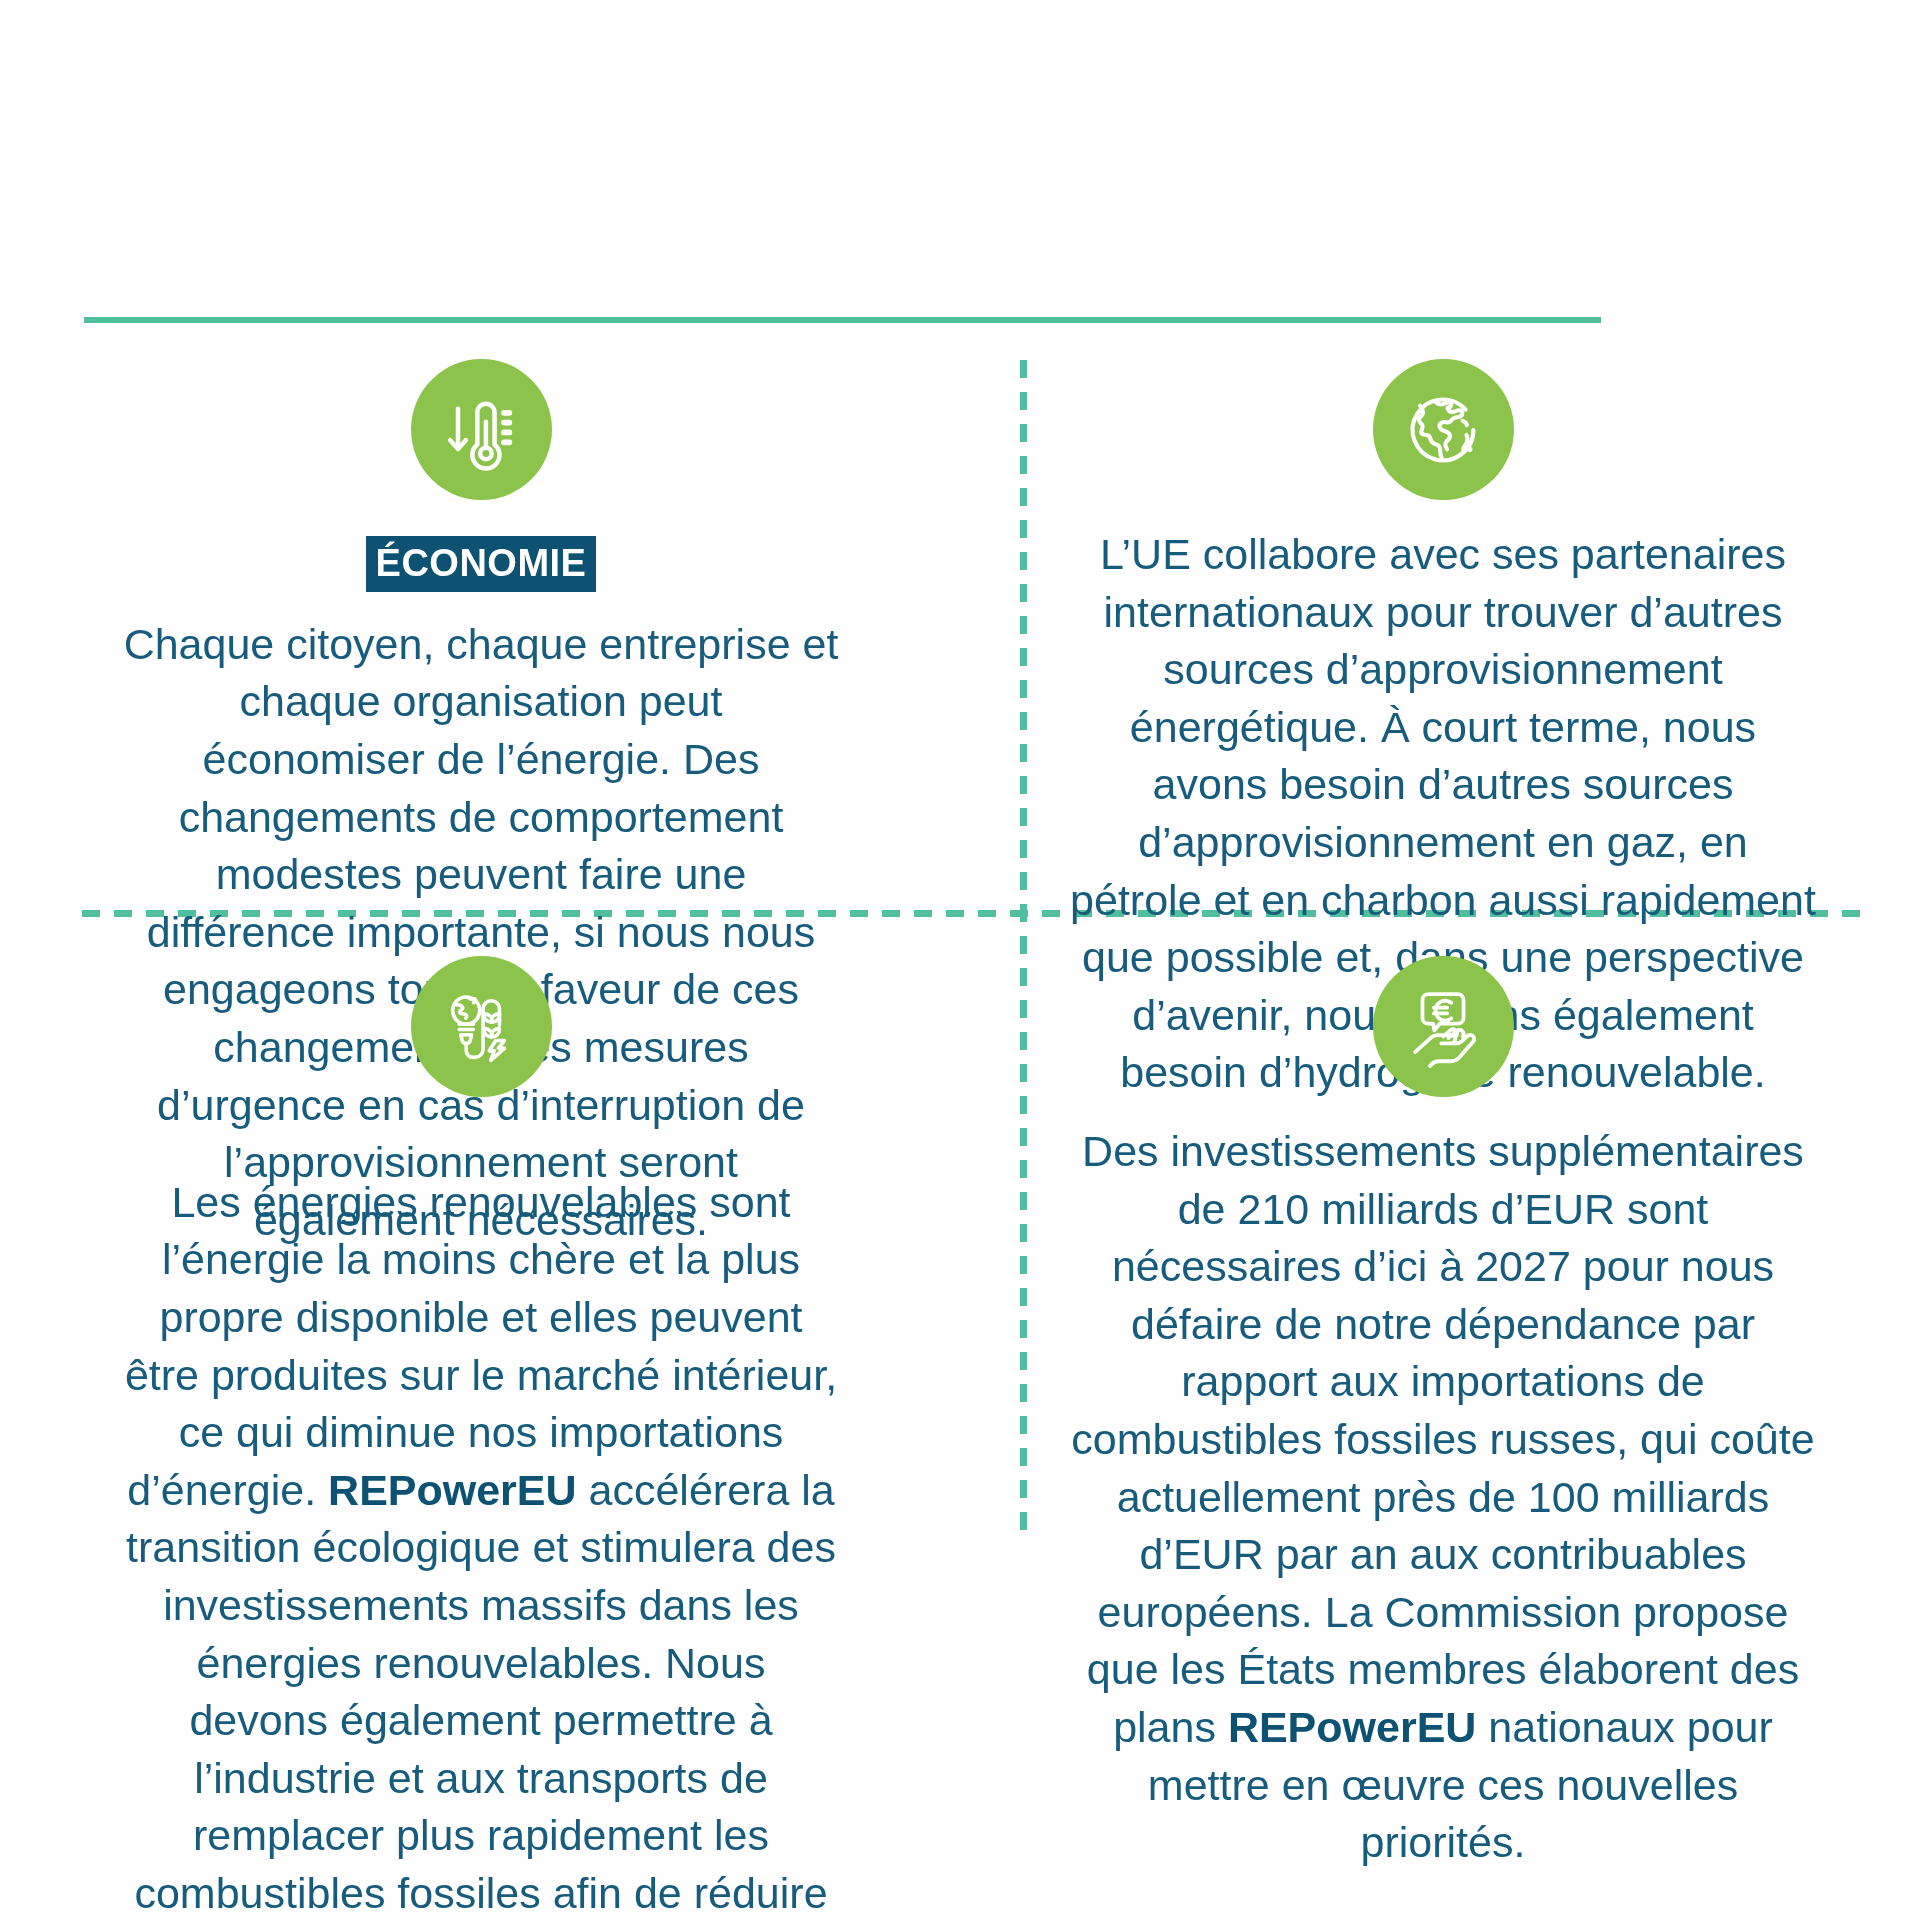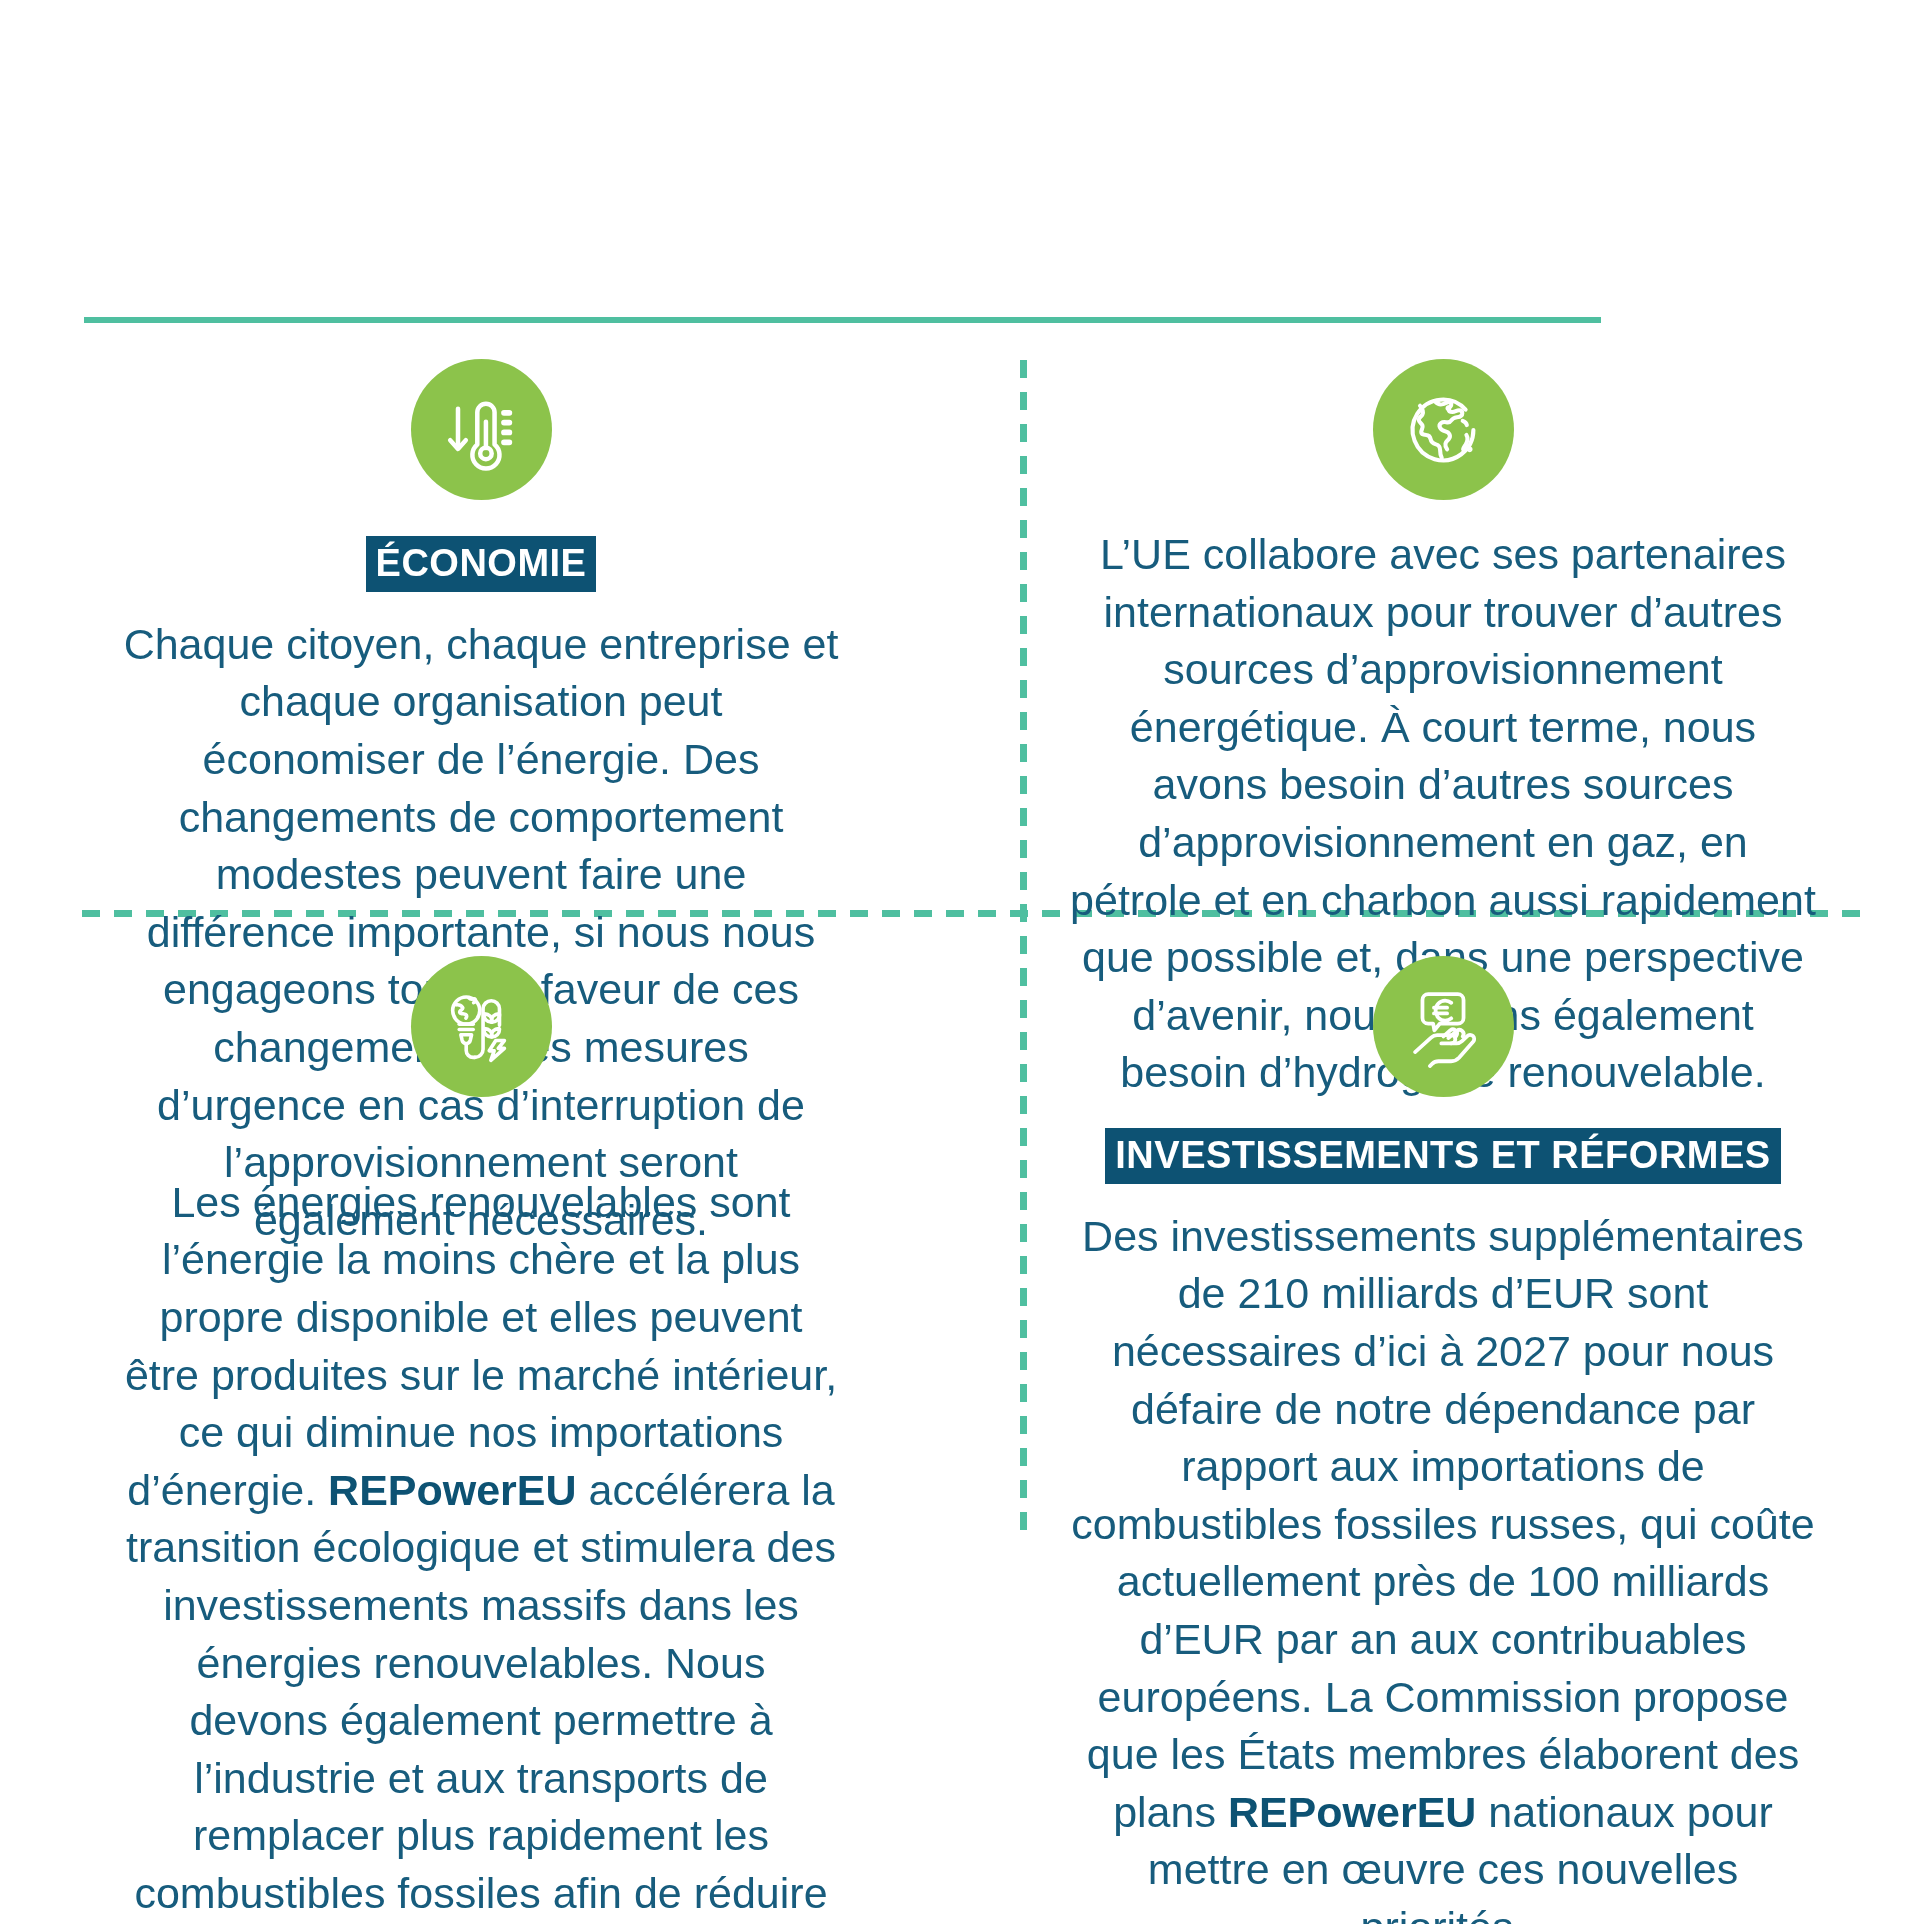--- a/index.html
+++ b/index.html
@@ -197,21 +197,18 @@
         <svg width="92" height="92" viewBox="0 0 112 112" fill="none" stroke="#ffffff" stroke-width="4.6" stroke-linecap="round" stroke-linejoin="round">
           <path d="M38 16h36a7 7 0 0 1 7 7v22a7 7 0 0 1-7 7H52l-6.5 8-1.5-8h-6a7 7 0 0 1-7-7V23a7 7 0 0 1 7-7z"></path>
           <path d="M66 26.5c-2-1.7-4.6-2.7-7.4-2.7-6.6 0-11.6 5.4-11.6 12.2S52 48.2 58.6 48.2c2.8 0 5.4-1 7.4-2.7"></path>
           <path d="M45 32.5h16M45 39.5h16"></path>
           <path d="M22 86.5 41.5 69a11 11 0 0 1 7.6-3H66a5 5 0 0 1 0 10H54"></path>
           <path d="M66 76h6.5c2.5 0 4.8-1 6.6-2.7l6.4-6.3a5 5 0 0 1 7.4 6.7L75.5 93.5a13 13 0 0 1-9.6 4.2H50.5a11 11 0 0 0-7.8 3.2L40 103.5"></path>
           <path d="M62.5 69.5 73 60.5a5 5 0 0 1 7 7"></path>
           <path d="M56.5 67.5 65 60a5 5 0 0 1 7 7"></path>
         </svg>
       </div>
-      <div class="heading-wrap tight">
-        <span class="heading">INVESTISSEMENTS ET RÉFORMES</span>
-      </div>
       <p class="body-copy"><span>Des investissements supplémentaires de 210 milliards d’EUR sont nécessaires d’ici à 2027 pour nous défaire de notre dépendance par rapport aux importations de combustibles fossiles russes, qui coûte actuellement près de 100 milliards d’EUR par an aux contribuables européens. La Commission propose que les États membres élaborent des plans </span><b>REPowerEU</b><span> nationaux pour mettre en œuvre ces nouvelles priorités.</span></p>
     </section>
 
   </div>
 </div>
 
 
 </body></html>

